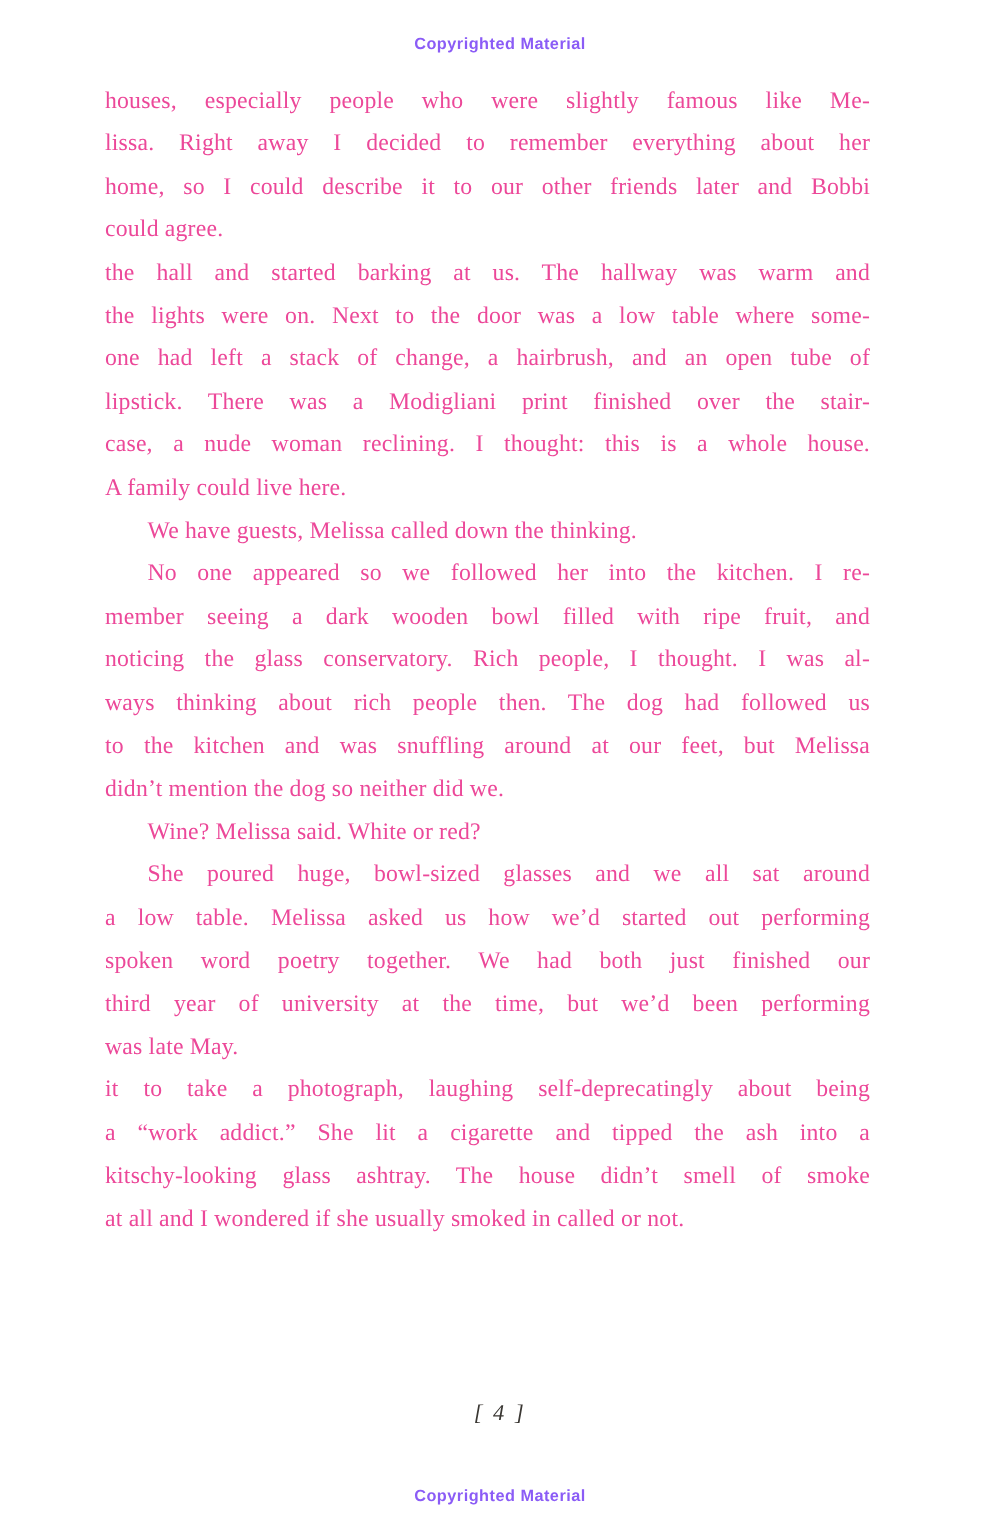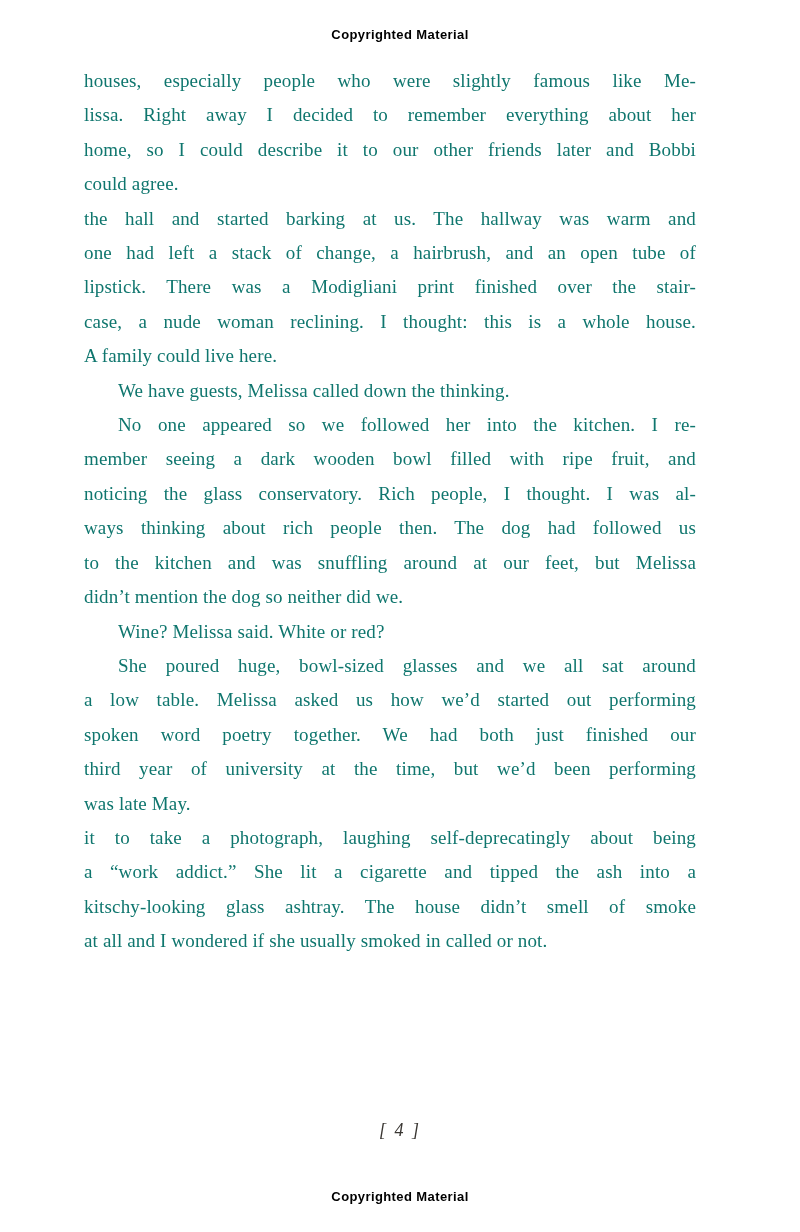--- a/index.html
+++ b/index.html
@@ -17,31 +17,31 @@
   }
   .copyright-banner {
     position: absolute;
     left: 0;
     width: 100%;
     text-align: center;
     font-family: "Liberation Sans", "DejaVu Sans", sans-serif;
     font-size: 13px;
     font-weight: bold;
     letter-spacing: 0.4px;
-    color: #000000;
+    color: #8b5cf6;
   }
   .copyright-banner.top { top: 27px; }
   .copyright-banner.bottom { top: 1189px; }
 
   .text-block {
     position: absolute;
     left: 84px;
     top: 64px;
     width: 612px;
-    color: #0f766e;
+    color: #ec4899;
     font-size: 19px;
     letter-spacing: 0.15px;
   }
   .paragraph { margin: 0; }
   .line {
     line-height: 34.4px;
     text-align: justify;
     text-align-last: justify;
     white-space: normal;
   }
@@ -73,20 +73,21 @@
 
   <div class="text-block">
       <div class="paragraph">
         <div class="line">houses, especially people who were slightly famous like Me-</div>
         <div class="line">lissa. Right away I decided to remember everything about her</div>
         <div class="line">home, so I could describe it to our other friends later and Bobbi</div>
         <div class="line last">could agree.</div>
       </div>
       <div class="paragraph">
         <div class="line">the hall and started barking at us. The hallway was warm and</div>
+        <div class="line">the lights were on. Next to the door was a low table where some-</div>
         <div class="line">one had left a stack of change, a hairbrush, and an open tube of</div>
         <div class="line">lipstick. There was a Modigliani print finished over the stair-</div>
         <div class="line">case, a nude woman reclining. I thought: this is a whole house.</div>
         <div class="line last">A family could live here.</div>
       </div>
       <div class="paragraph">
         <div class="line last first-indent">We have guests, Melissa called down the thinking.</div>
       </div>
       <div class="paragraph">
         <div class="line first-indent">No one appeared so we followed her into the kitchen. I re-</div>

